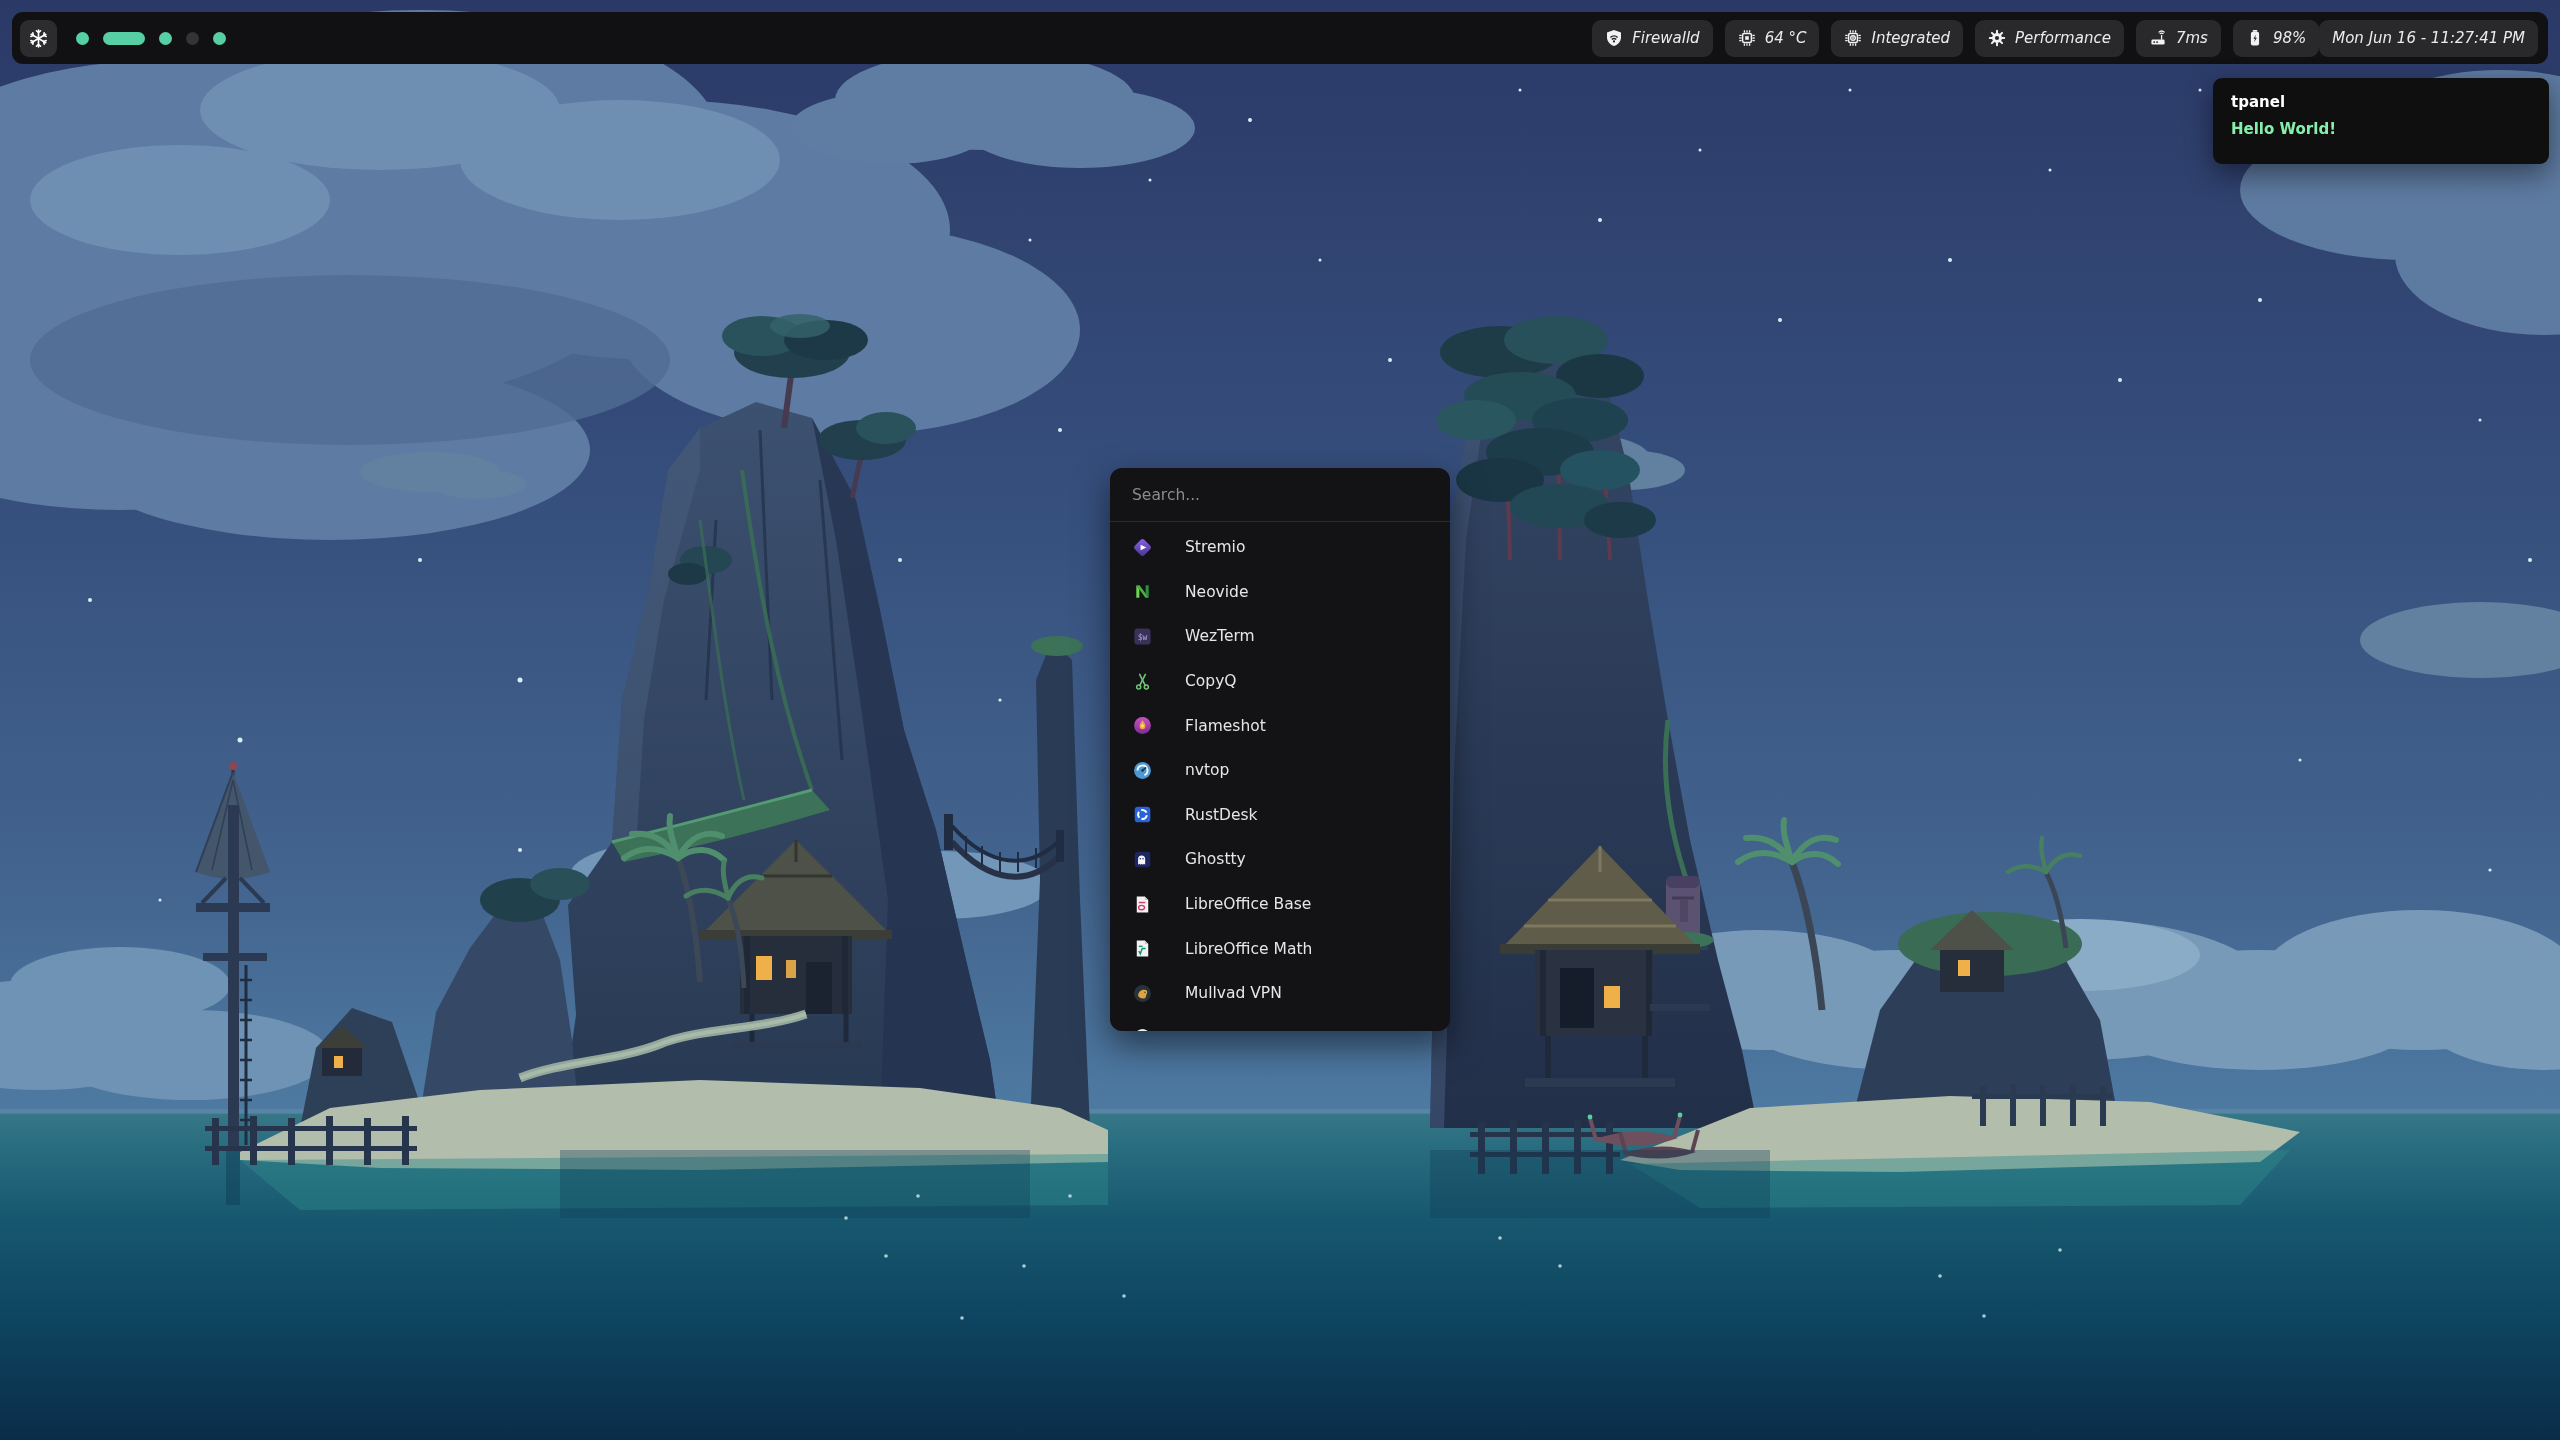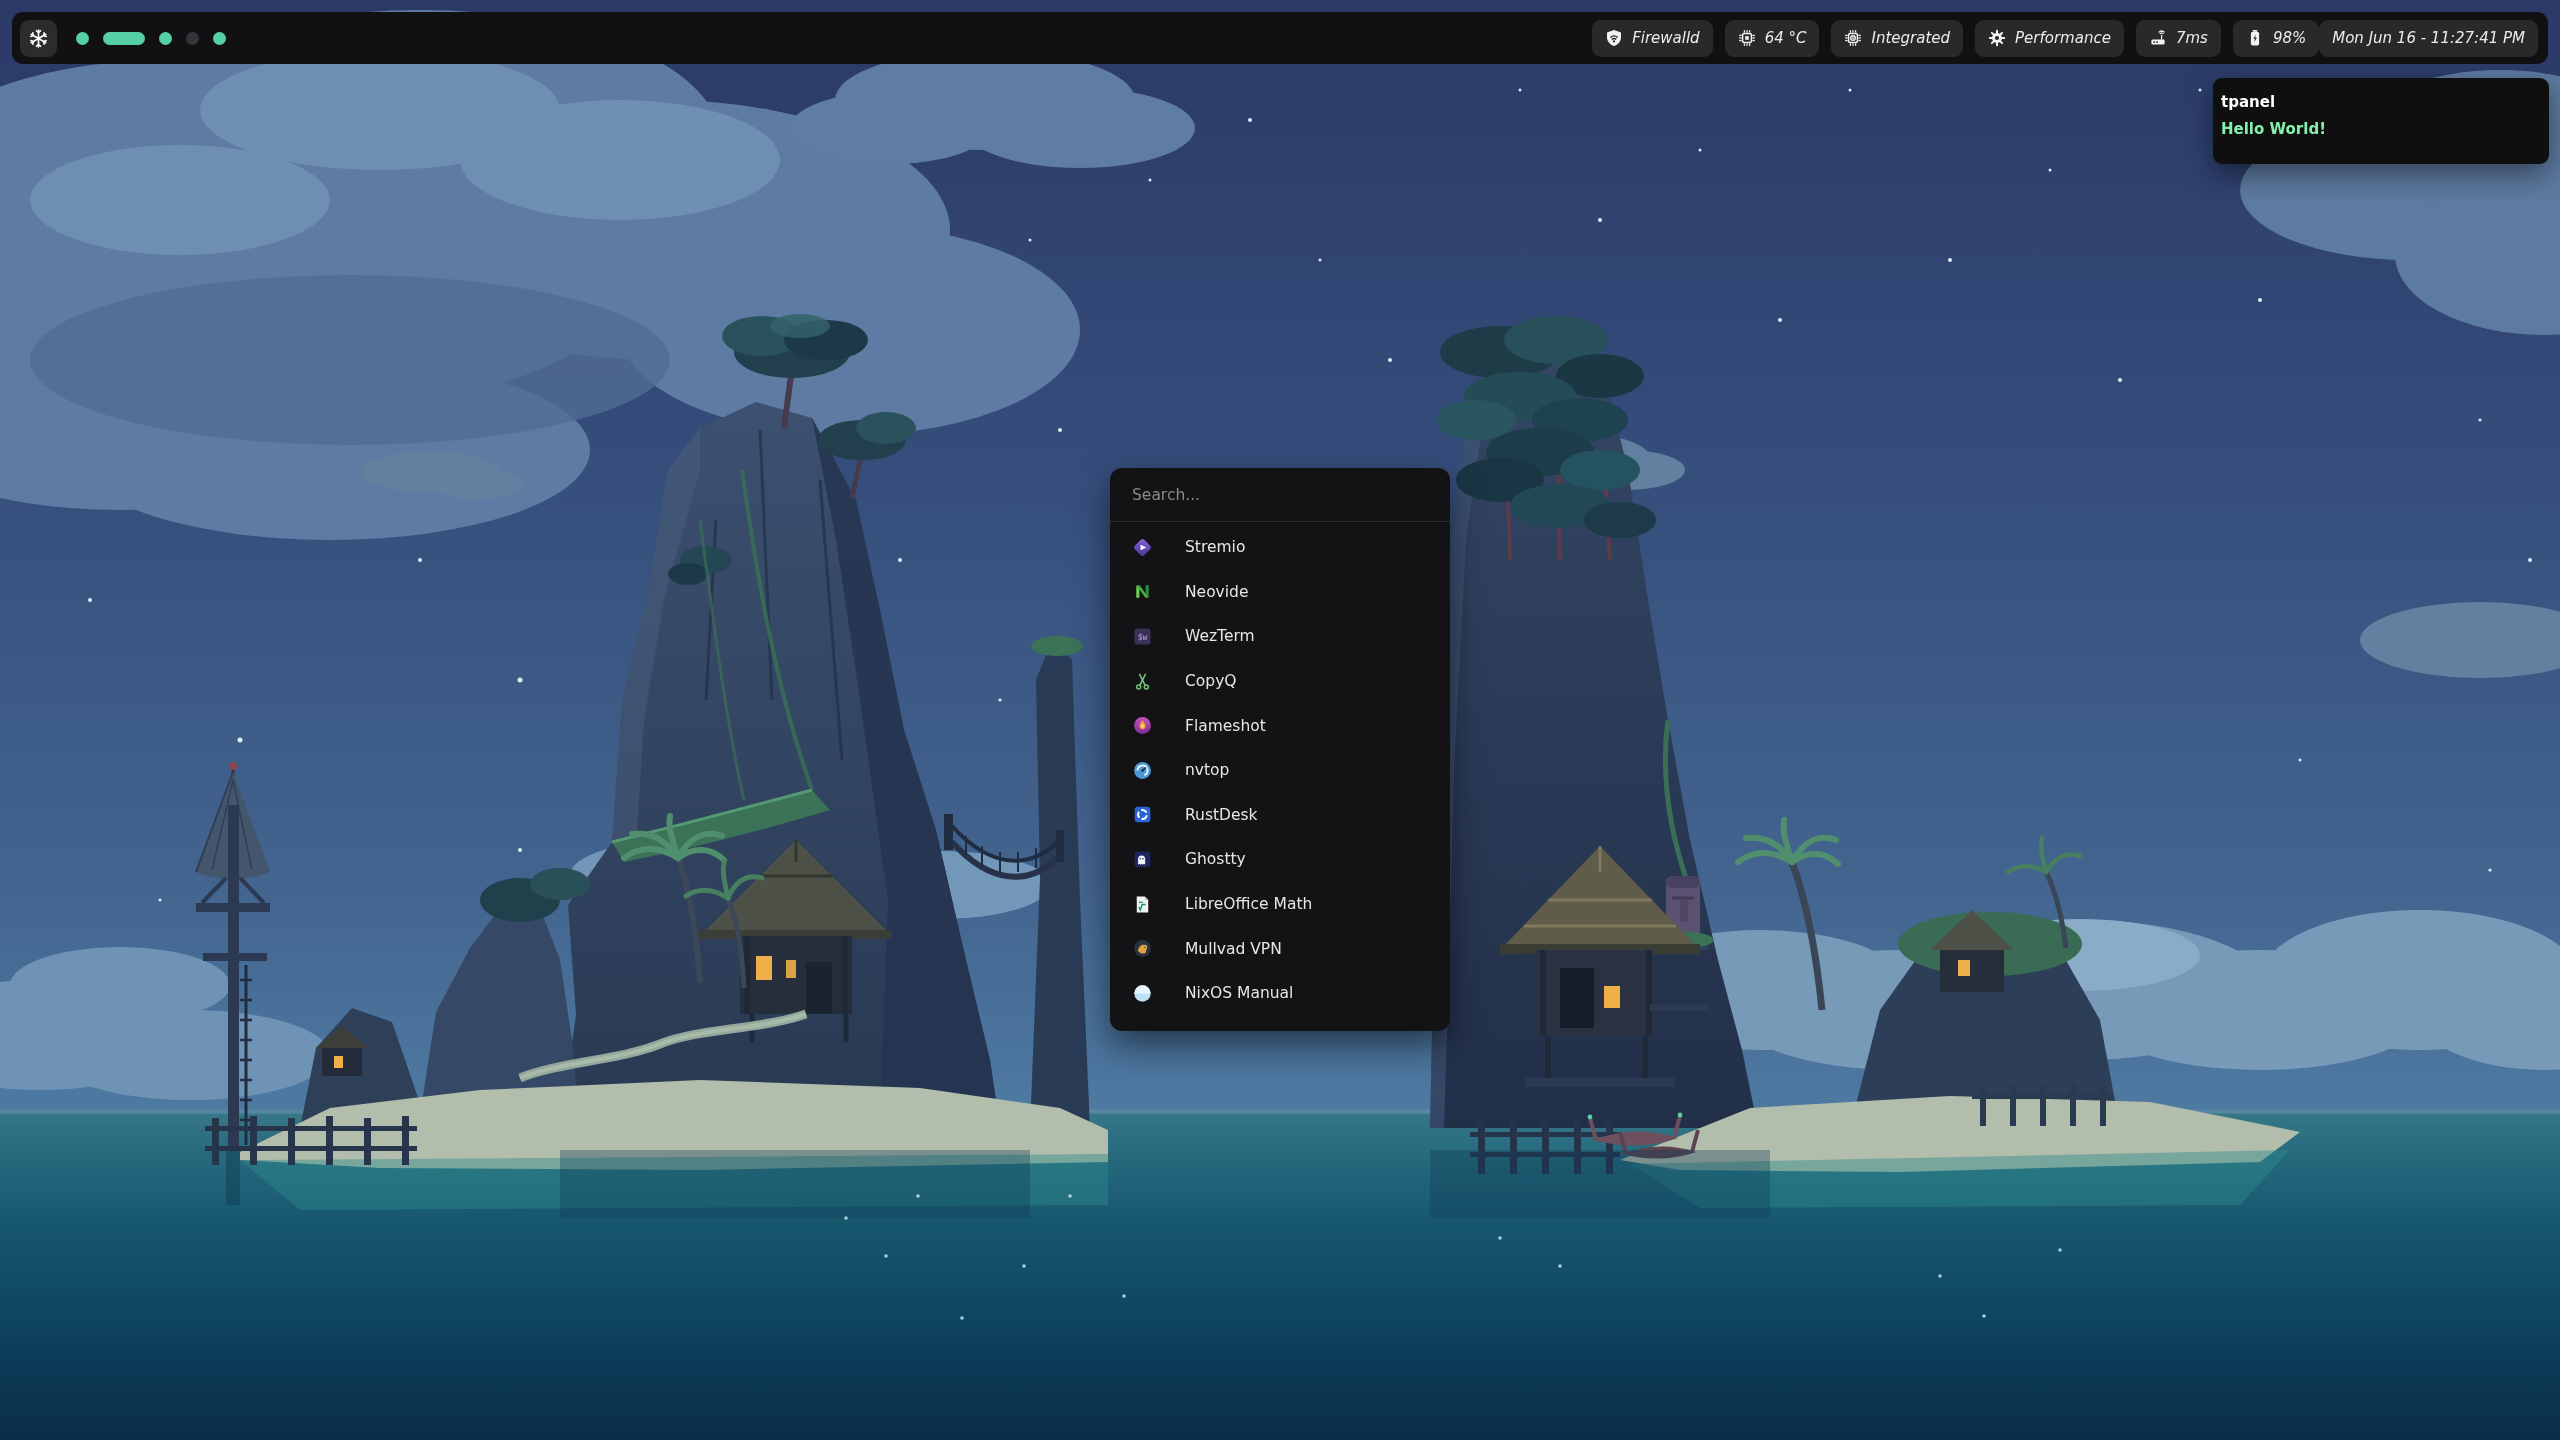--- a/index.html
+++ b/index.html
@@ -19,21 +19,21 @@
   .ws.active { width:42px; }
   .ws.empty { background:#343438; }
   .widgets { margin-left:auto; display:flex; align-items:center; gap:12px; }
   .pill { height:37px; background:#29292b; border-radius:9px; display:flex;
           align-items:center; gap:9px; padding:0 13px; color:#ececec; font-size:15px; }
   .wicon { width:18px; height:18px; display:flex; align-items:center; justify-content:center; }
   .wicon svg { width:18px; height:18px; display:block; }
 
   
   .notification { position:absolute; right:11px; top:78px; width:336px; height:86px;
-                  background:#0f0f10; border-radius:9px; padding:15px 8px;
+                  background:#0f0f10; border-radius:9px; padding:15px 18px;
                   box-shadow:0 10px 28px rgba(0,0,0,.45); }
   .notif-title { color:#ffffff; font-weight:bold; font-size:15px; }
   .notif-body  { color:#86efac; font-size:15px; margin-top:9px;font-weight:bold; }
 
   
   .launcher { position:absolute; left:1110px; top:468px; width:340px; height:563px;
               background:#131315; border-radius:12px; overflow:hidden;
               box-shadow:0 14px 34px rgba(0,0,0,.5); }
   .search-wrap { height:53px; display:flex; align-items:center; padding:0 22px; }
   .search-input { width:100%; background:transparent; border:none; outline:none;
@@ -665,20 +665,31 @@
               <circle cx="11.5" cy="10.3" r="0.8" fill="#1d2660"></circle>
             </svg>
           </span>
           <span class="ilabel">Ghostty</span>
         </div>
         <div class="item">
           <span class="iicon">
             <svg viewBox="0 0 22 22">
               <path d="M5 2.6 h8.4 l3.6 3.6 v13.2 h-12 Z" fill="#f4f2ef"></path>
               <path d="M13.4 2.6 l3.6 3.6 h-3.6 Z" fill="#c9c5bf"></path>
+              <ellipse cx="10" cy="14.2" rx="3.1" ry="2.3" fill="none" stroke="#cf3b72" stroke-width="1.4"></ellipse>
+              <rect x="7" y="8.2" width="7" height="1.5" fill="#cf3b72"></rect>
+            </svg>
+          </span>
+          <span class="ilabel">LibreOffice Base</span>
+        </div>
+        <div class="item">
+          <span class="iicon">
+            <svg viewBox="0 0 22 22">
+              <path d="M5 2.6 h8.4 l3.6 3.6 v13.2 h-12 Z" fill="#f4f2ef"></path>
+              <path d="M13.4 2.6 l3.6 3.6 h-3.6 Z" fill="#c9c5bf"></path>
               <path d="M7.2 13.6 l1.5 3 2 -5.6 h3.6" stroke="#12907e" stroke-width="1.5" fill="none"></path>
               <rect x="7.2" y="8" width="4" height="1.4" fill="#12907e"></rect>
             </svg>
           </span>
           <span class="ilabel">LibreOffice Math</span>
         </div>
         <div class="item">
           <span class="iicon">
             <svg viewBox="0 0 22 22">
               <circle cx="11" cy="11" r="8.8" fill="#28323c"></circle>

